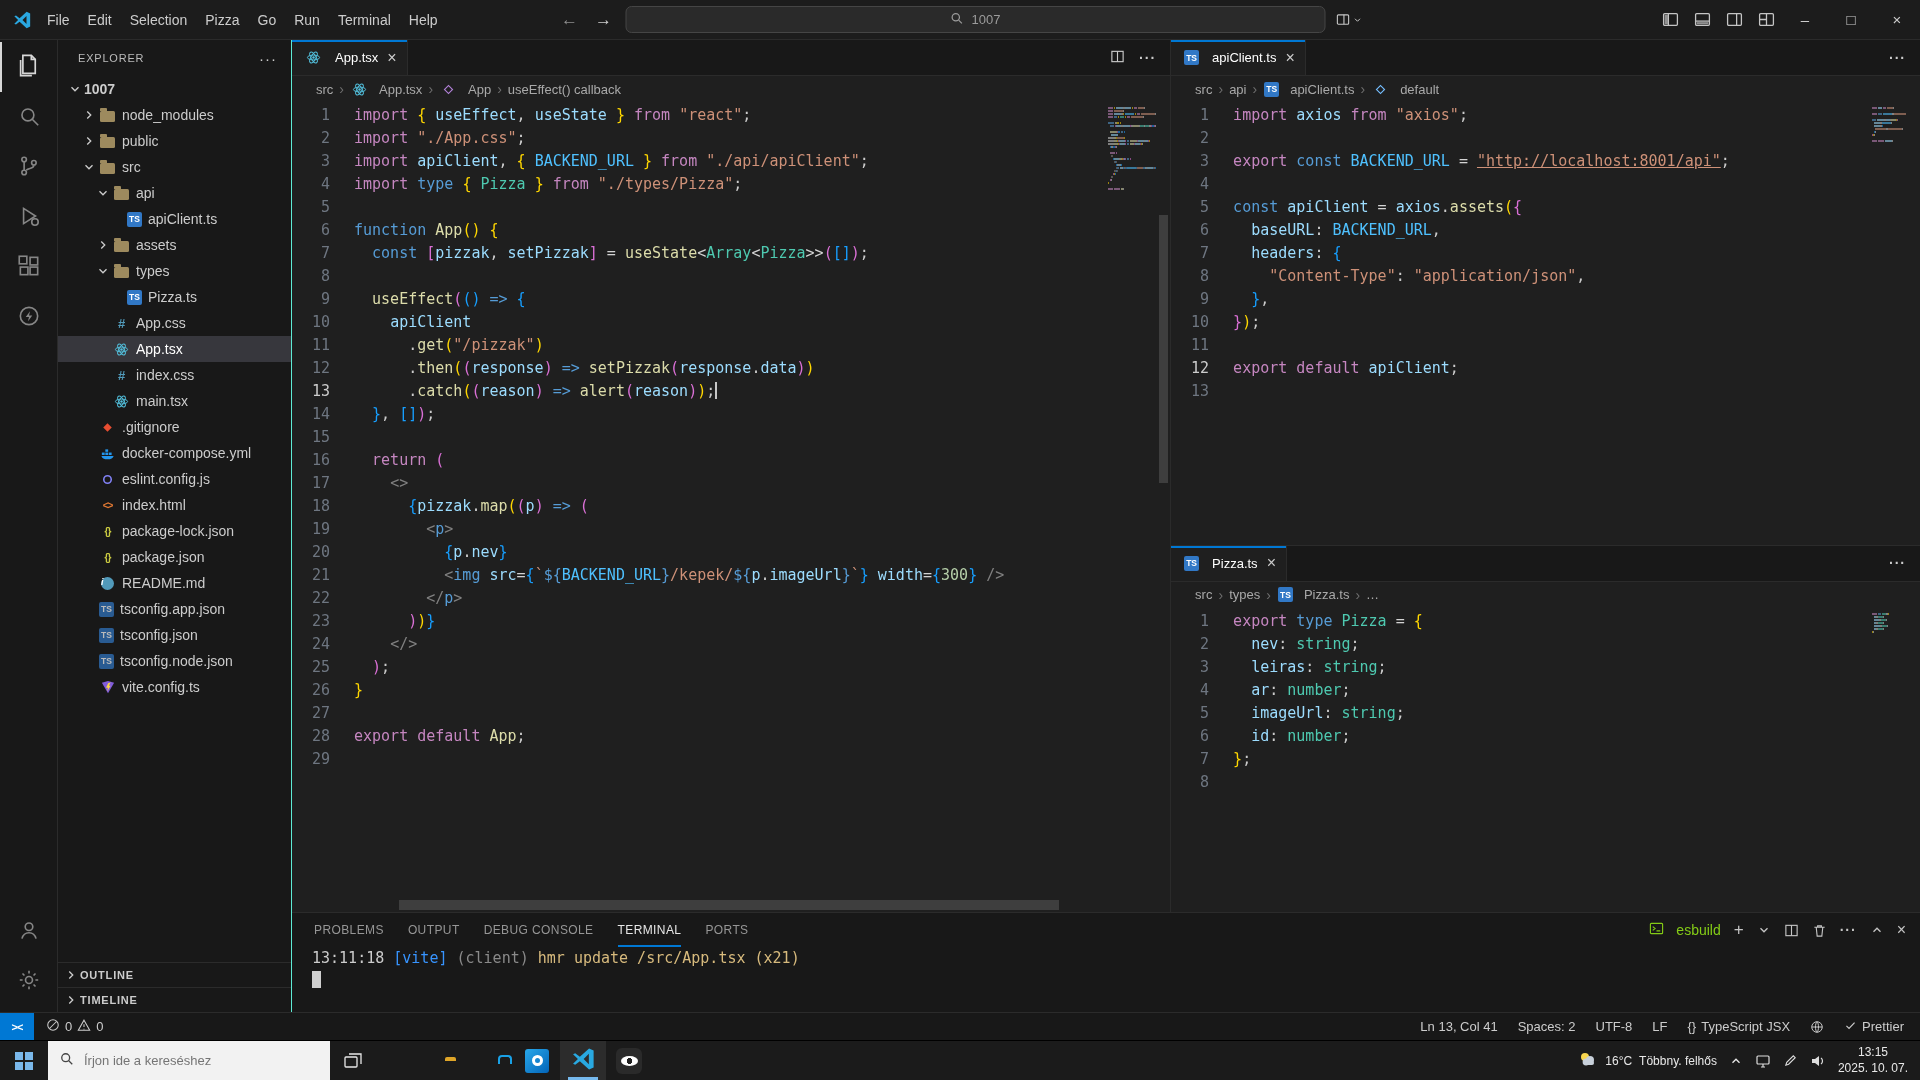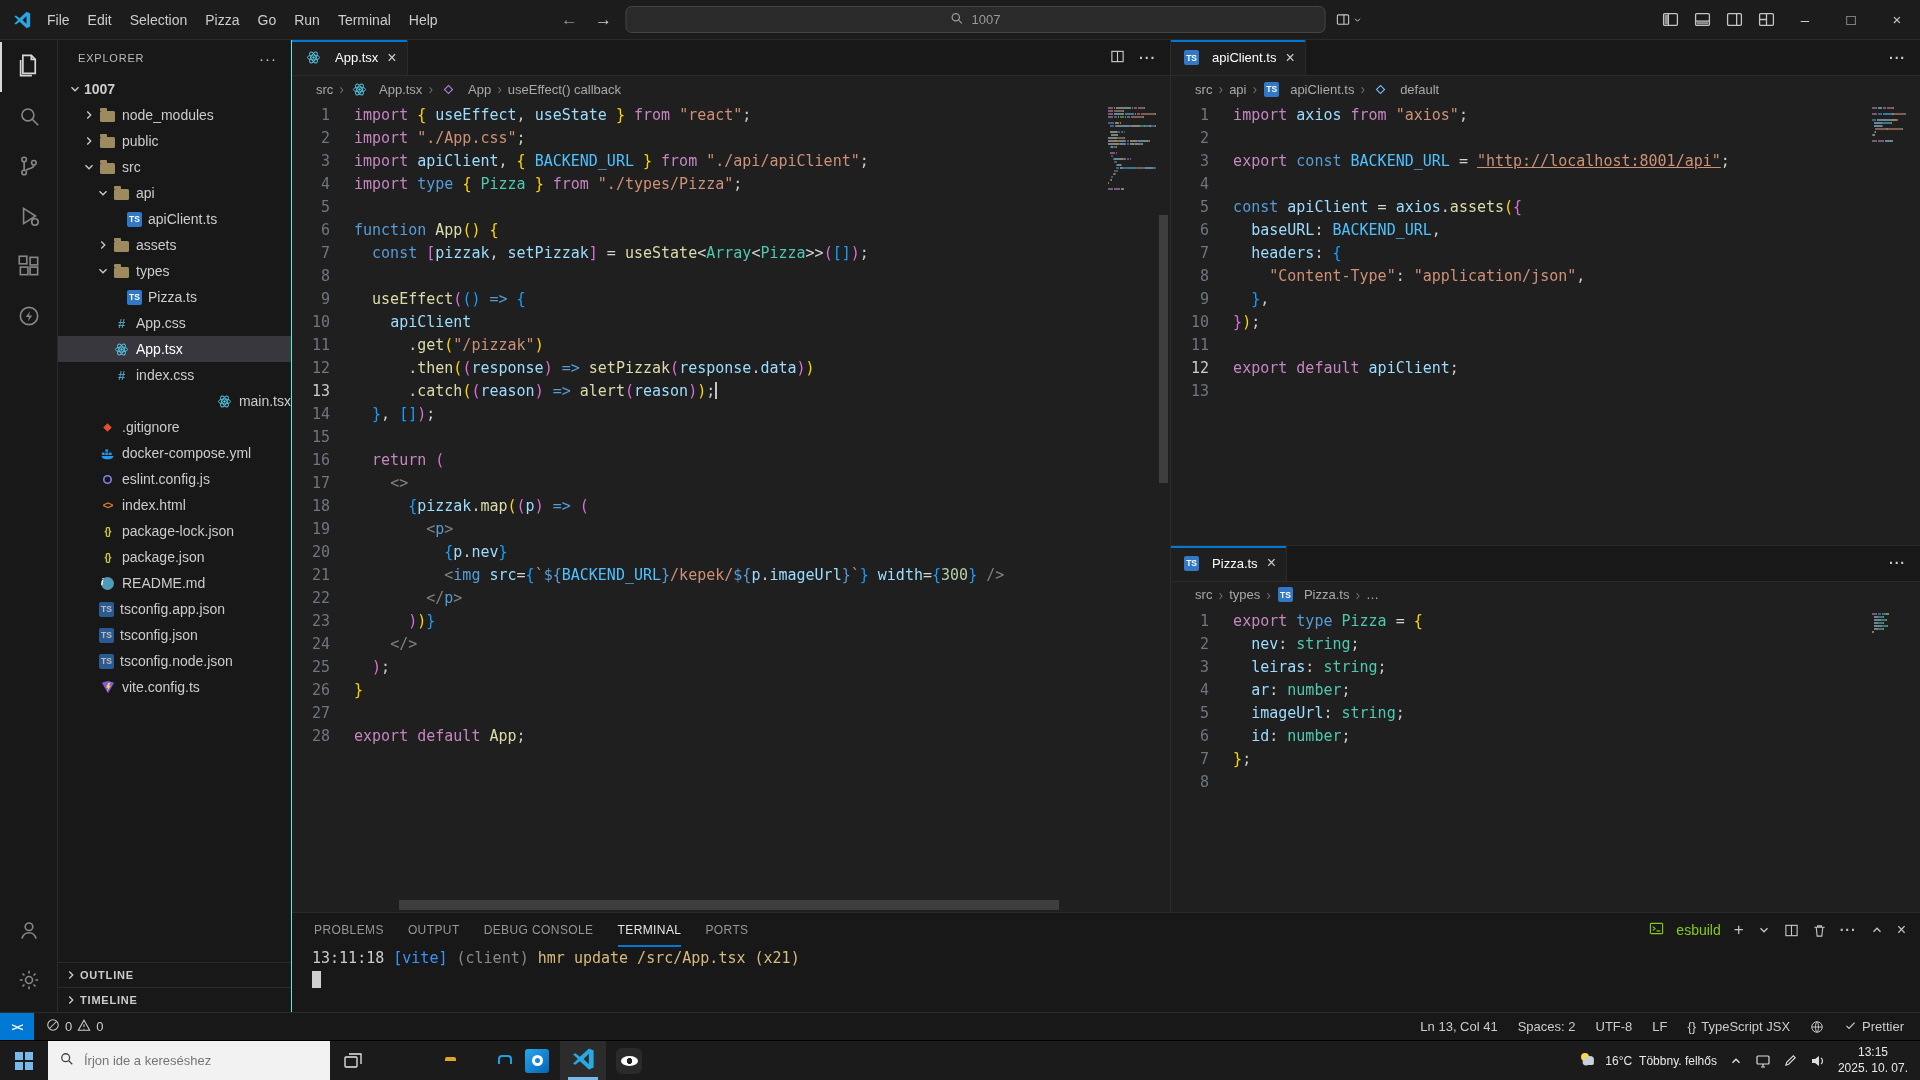--- a/index.html
+++ b/index.html
@@ -429,21 +429,21 @@
           </span>
           <span>App.tsx</span>
         </div>
         <div class="tree-row" style="padding-left: 36px;">
           <span class="twisty"></span>
           <span>
             <span class="fi fi-css">#</span>
           </span>
           <span>index.css</span>
         </div>
-        <div class="tree-row" style="padding-left: 36px; justify-content: flex-end;">
+        <div class="tree-row" style="padding-left: 36px;">
           <span class="twisty"></span>
           <span>
             <span class="fi">
               <svg width="15" height="15" viewBox="0 0 16 16" fill="none" stroke="#53c1de">
                 <ellipse cx="8" cy="8" rx="6.5" ry="2.6"></ellipse>
                 <ellipse cx="8" cy="8" rx="6.5" ry="2.6" transform="rotate(60 8 8)"></ellipse>
                 <ellipse cx="8" cy="8" rx="6.5" ry="2.6" transform="rotate(120 8 8)"></ellipse>
                 <circle cx="8" cy="8" r="1.3" fill="#53c1de" stroke="none"></circle>
               </svg>
             </span>
@@ -651,20 +651,21 @@
               <div class="line"><span class="lnum">19</span><span class="ltext"><span class="tk-pl">        </span><span class="tk-pn">&lt;</span><span class="tk-tg">p</span><span class="tk-pn">&gt;</span></span></div>
               <div class="line"><span class="lnum">20</span><span class="ltext"><span class="tk-pl">          </span><span class="tk-b3">{</span><span class="tk-vr">p</span><span class="tk-pl">.</span><span class="tk-vr">nev</span><span class="tk-b3">}</span></span></div>
               <div class="line"><span class="lnum">21</span><span class="ltext"><span class="tk-pl">          </span><span class="tk-pn">&lt;</span><span class="tk-tg">img</span><span class="tk-pl"> </span><span class="tk-at">src</span><span class="tk-op">=</span><span class="tk-b3">{</span><span class="tk-st">`</span><span class="tk-kb">${</span><span class="tk-cn">BACKEND_URL</span><span class="tk-kb">}</span><span class="tk-st">/kepek/</span><span class="tk-kb">${</span><span class="tk-vr">p</span><span class="tk-pl">.</span><span class="tk-vr">imageUrl</span><span class="tk-kb">}</span><span class="tk-st">`</span><span class="tk-b3">}</span><span class="tk-pl"> </span><span class="tk-at">width</span><span class="tk-op">=</span><span class="tk-b3">{</span><span class="tk-nm">300</span><span class="tk-b3">}</span><span class="tk-pl"> </span><span class="tk-pn">/&gt;</span></span></div>
               <div class="line"><span class="lnum">22</span><span class="ltext"><span class="tk-pl">        </span><span class="tk-pn">&lt;/</span><span class="tk-tg">p</span><span class="tk-pn">&gt;</span></span></div>
               <div class="line"><span class="lnum">23</span><span class="ltext"><span class="tk-pl">      </span><span class="tk-b2">)</span><span class="tk-b1">)</span><span class="tk-b3">}</span></span></div>
               <div class="line"><span class="lnum">24</span><span class="ltext"><span class="tk-pl">    </span><span class="tk-pn">&lt;/&gt;</span></span></div>
               <div class="line"><span class="lnum">25</span><span class="ltext"><span class="tk-pl">  </span><span class="tk-b2">)</span><span class="tk-pl">;</span></span></div>
               <div class="line"><span class="lnum">26</span><span class="ltext"><span class="tk-b1">}</span></span></div>
               <div class="line"><span class="lnum">27</span><span class="ltext"></span></div>
               <div class="line"><span class="lnum">28</span><span class="ltext"><span class="tk-kw">export</span><span class="tk-pl"> </span><span class="tk-kw">default</span><span class="tk-pl"> </span><span class="tk-fn">App</span><span class="tk-pl">;</span></span></div>
+              <div class="line"><span class="lnum">29</span><span class="ltext"></span></div>
             </div>
           <div class="minimap" id="mm0">
               <div class="mm-line"><span style="width: 5px; background: rgb(197, 134, 192);"></span><span style="width: 1px; background: transparent;"></span><span style="width: 1px; background: rgb(255, 215, 0);"></span><span style="width: 1px; background: transparent;"></span><span style="width: 7px; background: rgb(156, 220, 254);"></span><span style="width: 2px; background: rgb(204, 204, 204);"></span><span style="width: 6px; background: rgb(156, 220, 254);"></span><span style="width: 1px; background: transparent;"></span><span style="width: 1px; background: rgb(255, 215, 0);"></span><span style="width: 1px; background: transparent;"></span><span style="width: 3px; background: rgb(197, 134, 192);"></span><span style="width: 1px; background: transparent;"></span><span style="width: 6px; background: rgb(206, 145, 120);"></span><span style="width: 1px; background: rgb(204, 204, 204);"></span></div>
               <div class="mm-line"><span style="width: 5px; background: rgb(197, 134, 192);"></span><span style="width: 1px; background: transparent;"></span><span style="width: 9px; background: rgb(206, 145, 120);"></span><span style="width: 1px; background: rgb(204, 204, 204);"></span></div>
               <div class="mm-line"><span style="width: 5px; background: rgb(197, 134, 192);"></span><span style="width: 1px; background: transparent;"></span><span style="width: 7px; background: rgb(156, 220, 254);"></span><span style="width: 2px; background: rgb(204, 204, 204);"></span><span style="width: 1px; background: rgb(255, 215, 0);"></span><span style="width: 1px; background: transparent;"></span><span style="width: 9px; background: rgb(79, 193, 255);"></span><span style="width: 1px; background: transparent;"></span><span style="width: 1px; background: rgb(255, 215, 0);"></span><span style="width: 1px; background: transparent;"></span><span style="width: 3px; background: rgb(197, 134, 192);"></span><span style="width: 1px; background: transparent;"></span><span style="width: 14px; background: rgb(206, 145, 120);"></span><span style="width: 1px; background: rgb(204, 204, 204);"></span></div>
               <div class="mm-line"><span style="width: 5px; background: rgb(197, 134, 192);"></span><span style="width: 1px; background: transparent;"></span><span style="width: 3px; background: rgb(86, 156, 214);"></span><span style="width: 1px; background: transparent;"></span><span style="width: 1px; background: rgb(255, 215, 0);"></span><span style="width: 1px; background: transparent;"></span><span style="width: 4px; background: rgb(78, 201, 176);"></span><span style="width: 1px; background: transparent;"></span><span style="width: 1px; background: rgb(255, 215, 0);"></span><span style="width: 1px; background: transparent;"></span><span style="width: 3px; background: rgb(197, 134, 192);"></span><span style="width: 1px; background: transparent;"></span><span style="width: 12px; background: rgb(206, 145, 120);"></span><span style="width: 1px; background: rgb(204, 204, 204);"></span></div>
               <div class="mm-line"></div>
               <div class="mm-line"><span style="width: 6px; background: rgb(86, 156, 214);"></span><span style="width: 1px; background: transparent;"></span><span style="width: 2px; background: rgb(220, 220, 170);"></span><span style="width: 2px; background: rgb(255, 215, 0);"></span><span style="width: 1px; background: transparent;"></span><span style="width: 1px; background: rgb(255, 215, 0);"></span></div>
               <div class="mm-line"><span style="width: 2px; background: transparent;"></span><span style="width: 4px; background: rgb(86, 156, 214);"></span><span style="width: 1px; background: transparent;"></span><span style="width: 1px; background: rgb(218, 112, 214);"></span><span style="width: 5px; background: rgb(156, 220, 254);"></span><span style="width: 2px; background: rgb(204, 204, 204);"></span><span style="width: 7px; background: rgb(156, 220, 254);"></span><span style="width: 1px; background: rgb(218, 112, 214);"></span><span style="width: 2px; background: rgb(212, 212, 212);"></span><span style="width: 6px; background: rgb(220, 220, 170);"></span><span style="width: 1px; background: rgb(212, 212, 212);"></span><span style="width: 4px; background: rgb(78, 201, 176);"></span><span style="width: 1px; background: rgb(212, 212, 212);"></span><span style="width: 4px; background: rgb(78, 201, 176);"></span><span style="width: 2px; background: rgb(212, 212, 212);"></span><span style="width: 1px; background: rgb(218, 112, 214);"></span><span style="width: 2px; background: rgb(23, 159, 255);"></span><span style="width: 1px; background: rgb(218, 112, 214);"></span><span style="width: 1px; background: rgb(204, 204, 204);"></span></div>
               <div class="mm-line"></div>

